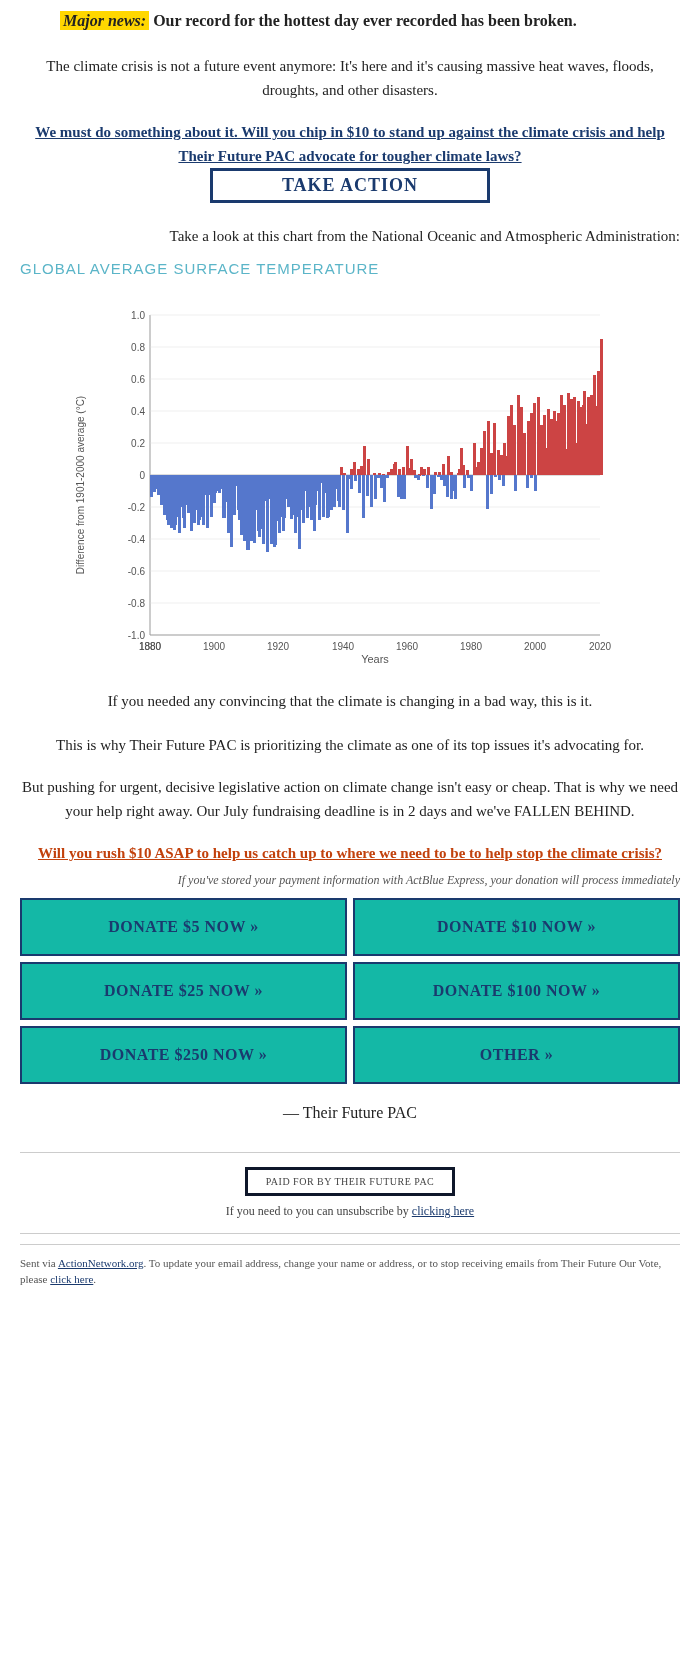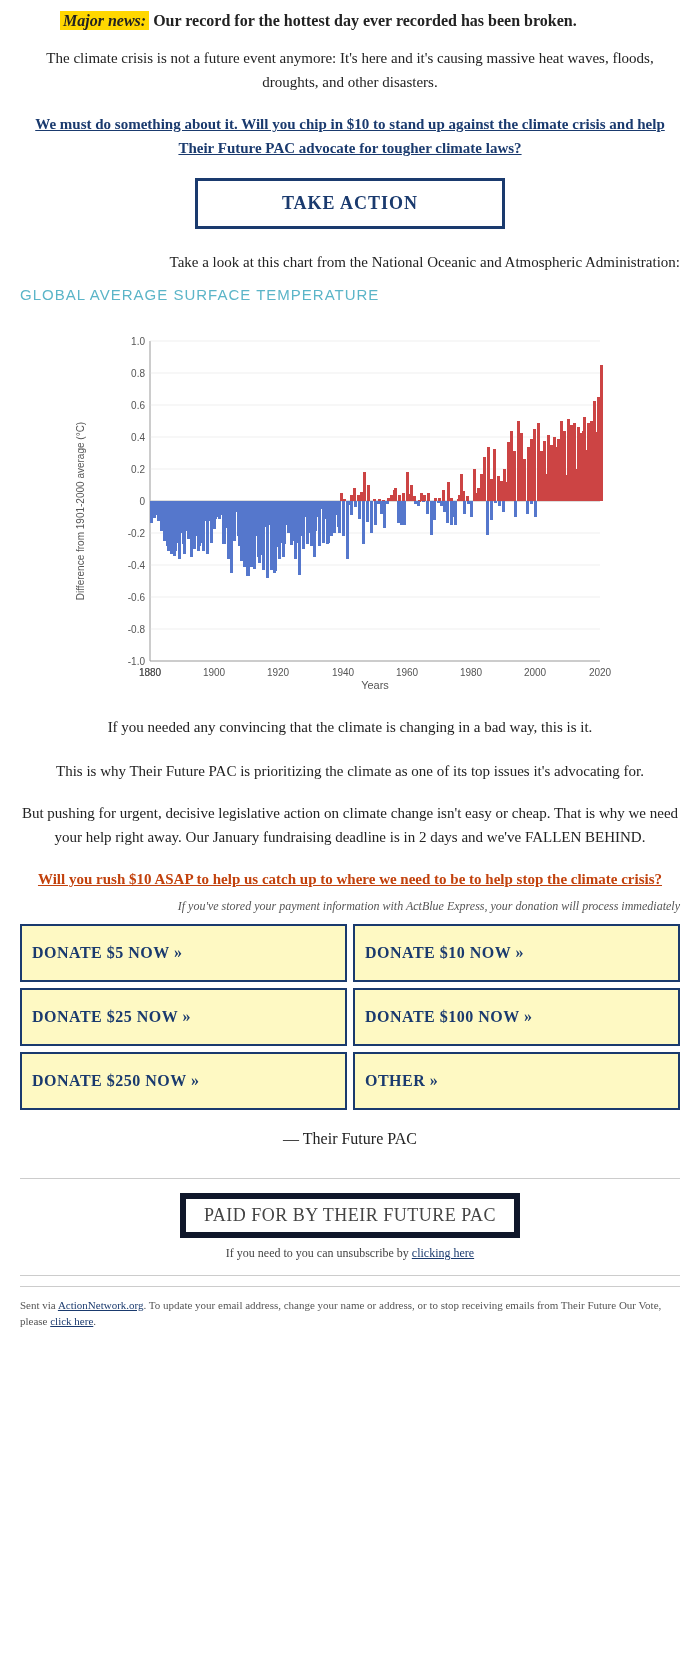--- a/index.html
+++ b/index.html
@@ -9,21 +9,21 @@
       color: #222222;
       width: 700px;
       margin: 0 auto;
     }
     .email-wrapper {
       padding: 10px 20px;
     }
     .major-news-bar {
       font-size: 16px;
       font-weight: bold;
-      margin-bottom: 14px;
+      margin-bottom: 22px;
       line-height: 1.4;
       padding-left: 40px;
     }
     .major-news-label {
       background-color: #FFD700;
       font-style: italic;
       font-weight: bold;
       padding: 1px 3px;
     }
     .intro-text {
@@ -33,28 +33,27 @@
       margin-bottom: 18px;
     }
     .cta-link {
       display: block;
       font-size: 15px;
       text-align: center;
       color: #1a3a6e;
       text-decoration: underline;
       font-weight: bold;
       line-height: 1.6;
-      margin-bottom: 18px;
     }
     .take-action-btn {
       display: block;
-      width: 310px;
+      width: 280px;
       margin: 0 auto 22px auto;
       border: 3px solid #1a3a6e;
-      padding: 12px 24px;
+      padding: 4px 24px;
       text-align: center;
       font-size: 18px;
       font-weight: bold;
       color: #1a3a6e;
       letter-spacing: 1px;
       cursor: pointer;
       background: #fff;
       text-decoration: none;
     }
     .chart-intro {
@@ -117,48 +116,49 @@
     .donate-grid {
       display: grid;
       grid-template-columns: 1fr 1fr;
       gap: 6px;
       margin-bottom: 20px;
     }
     .donate-btn {
       display: block;
       border: 2.5px solid #1a3a6e;
       padding: 18px 10px;
+      text-align: center;
       font-size: 16px;
       font-weight: bold;
       color: #1a3a6e;
       letter-spacing: 0.5px;
       cursor: pointer;
-      background: #fef9c3;
+      background: #14b8a6;
       text-decoration: none;
     }
     .signature {
       text-align: center;
       font-size: 16px;
       margin-bottom: 30px;
       color: #222;
     }
     .divider {
       border: none;
       border-top: 1px solid #ccc;
       margin: 10px 0;
     }
     .footer-paid {
       text-align: center;
       margin: 14px 0 8px 0;
     }
     .paid-box {
       display: inline-block;
-      border: 6px solid #0f172a;
+      border: 3px solid #0f172a;
       padding: 6px 18px;
-      font-size: 18px;
+      font-size: 10px;
       color: #444;
       letter-spacing: 0.5px;
     }
     .footer-unsub {
       text-align: center;
       font-size: 12px;
       color: #444;
       margin-bottom: 14px;
     }
     .footer-unsub a {
@@ -630,21 +630,21 @@
         </g>
       </svg>
     </div>
   </div>
 
   <p class="convincing-text">If you needed any convincing that the climate is changing in a bad way, this is it.</p>
 
 
   <p class="prioritizing-text">This is why Their Future PAC is prioritizing the climate as one of its top issues it's advocating for.</p>
 
-  <p class="pushing-text">But pushing for urgent, decisive legislative action on climate change isn't easy or cheap. That is why we need your help right away. Our January fundraising deadline is in 2 days and we've FALLEN BEHIND.</p>
+  <p class="pushing-text">But pushing for urgent, decisive legislative action on climate change isn't easy or cheap. That is why we need your help right away. Our July fundraising deadline is in 2 days and we've FALLEN BEHIND.</p>
 
   <a class="rush-link" href="#">Will you rush $10 ASAP to help us catch up to where we need to be to help stop the climate crisis?</a>
 
   <p class="actblue-note">If you've stored your payment information with ActBlue Express, your donation will process immediately</p>
 
   <div class="donate-grid">
     <a class="donate-btn" href="#">DONATE $5 NOW »</a>
     <a class="donate-btn" href="#">DONATE $10 NOW »</a>
     <a class="donate-btn" href="#">DONATE $25 NOW »</a>
     <a class="donate-btn" href="#">DONATE $100 NOW »</a>

